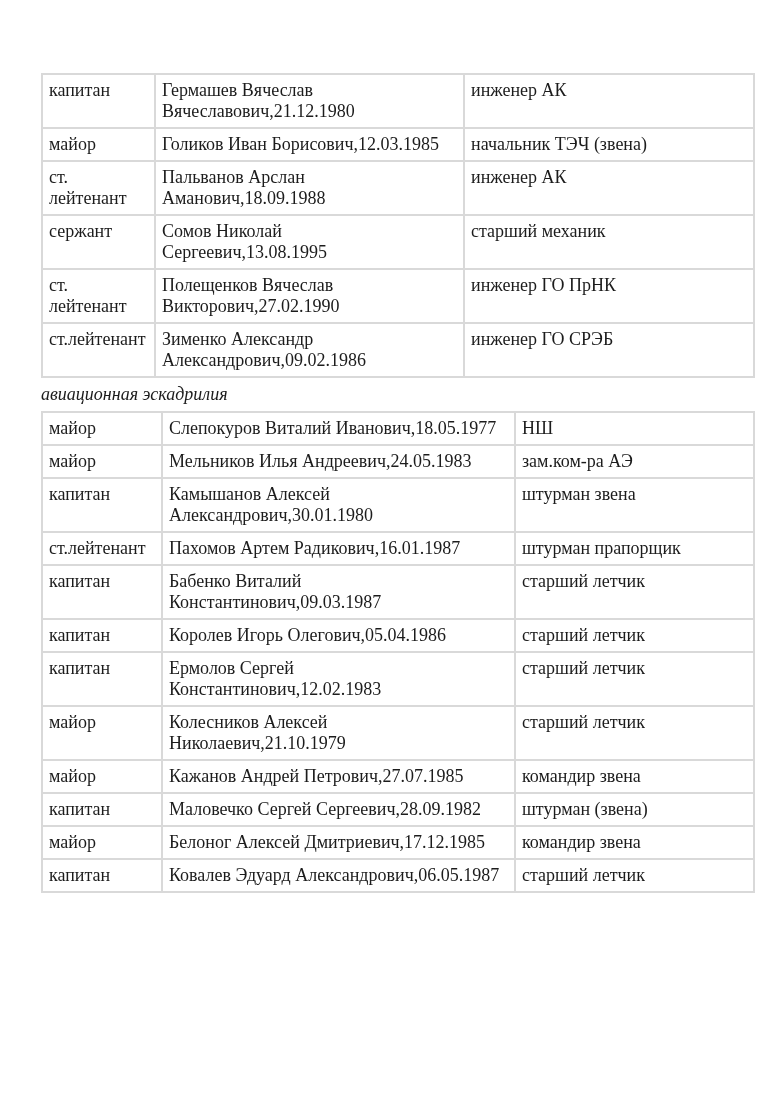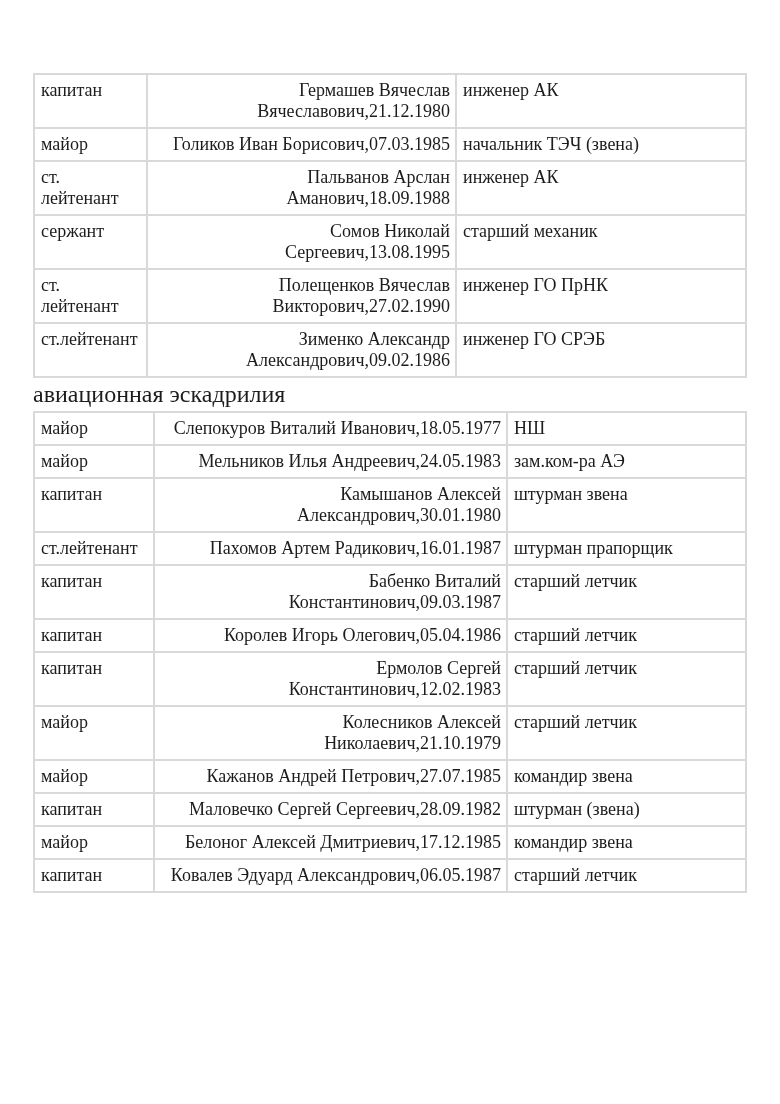--- a/index.html
+++ b/index.html
@@ -10,51 +10,52 @@
   body {
     width: 780px;
     height: 1104px;
     font-family: "Liberation Serif", "DejaVu Serif", serif;
     color: #1c1c1c;
     overflow: hidden;
   }
   .page {
     padding: 73px 33px 16px 33px;
     box-sizing: border-box;
+    margin-left: 8px;
   }
   table.personnel {
     border-collapse: collapse;
     table-layout: fixed;
     width: 712px;
     font-size: 18px;
     line-height: 21px;
   }
   table.personnel td {
     border: 2px solid #d9d9d9;
     vertical-align: top;
     padding: 5px 5px 5px 6px;
     overflow: hidden;
   }
   td.name-cell {
     white-space: pre-line;
-    text-align: right;
   }
   
   .t1 .col-rank { width: 113px; }
   .t1 .col-name { width: 309px; }
   .t1 .col-pos  { width: 290px; }
   
   .t2 .col-rank { width: 120px; }
   .t2 .col-name { width: 353px; }
   .t2 .col-pos  { width: 239px; }
   .section-heading {
-    font-size: 24px;
+    font-size: 18px;
     line-height: 21px;
     margin: 6px 0 6px 0;
     color: #1c1c1c;
+    font-style: italic;
   }
 </style>
 </head>
 <body>
 
 <div class="page">
 
   <table class="personnel t1">
     <colgroup>
       <col class="col-rank">
@@ -63,21 +64,21 @@
     </colgroup>
     <tbody>
       <tr>
         <td class="rank-cell">капитан</td>
         <td class="name-cell">Гермашев Вячеслав
 Вячеславович,21.12.1980</td>
         <td class="pos-cell">инженер АК</td>
       </tr>
       <tr>
         <td class="rank-cell">майор</td>
-        <td class="name-cell">Голиков Иван Борисович,07.03.1985</td>
+        <td class="name-cell">Голиков Иван Борисович,12.03.1985</td>
         <td class="pos-cell">начальник ТЭЧ (звена)</td>
       </tr>
       <tr>
         <td class="rank-cell">ст. лейтенант</td>
         <td class="name-cell">Пальванов Арслан
 Аманович,18.09.1988</td>
         <td class="pos-cell">инженер АК</td>
       </tr>
       <tr>
         <td class="rank-cell">сержант</td>

